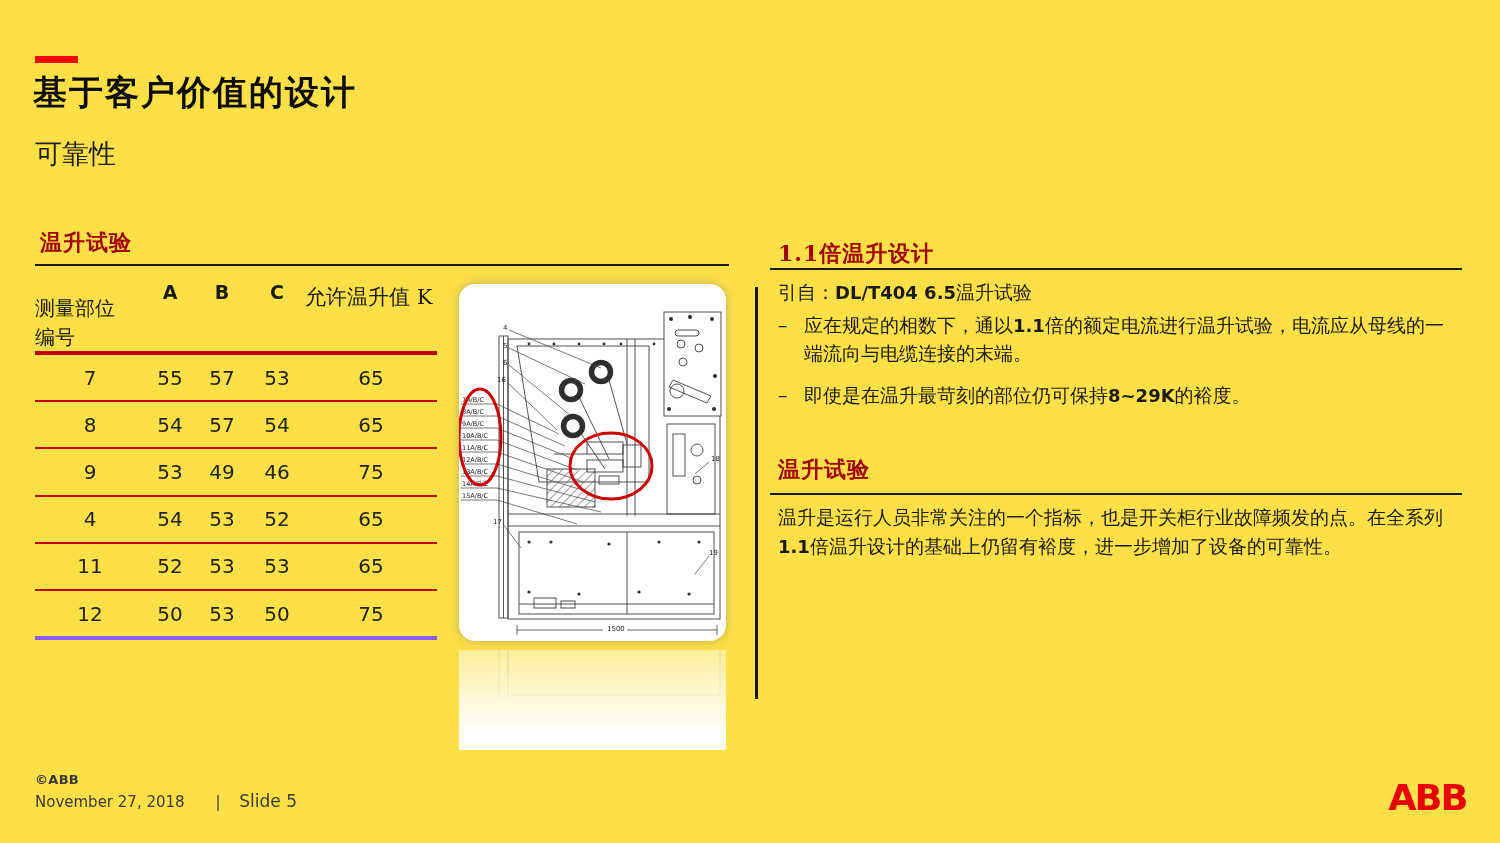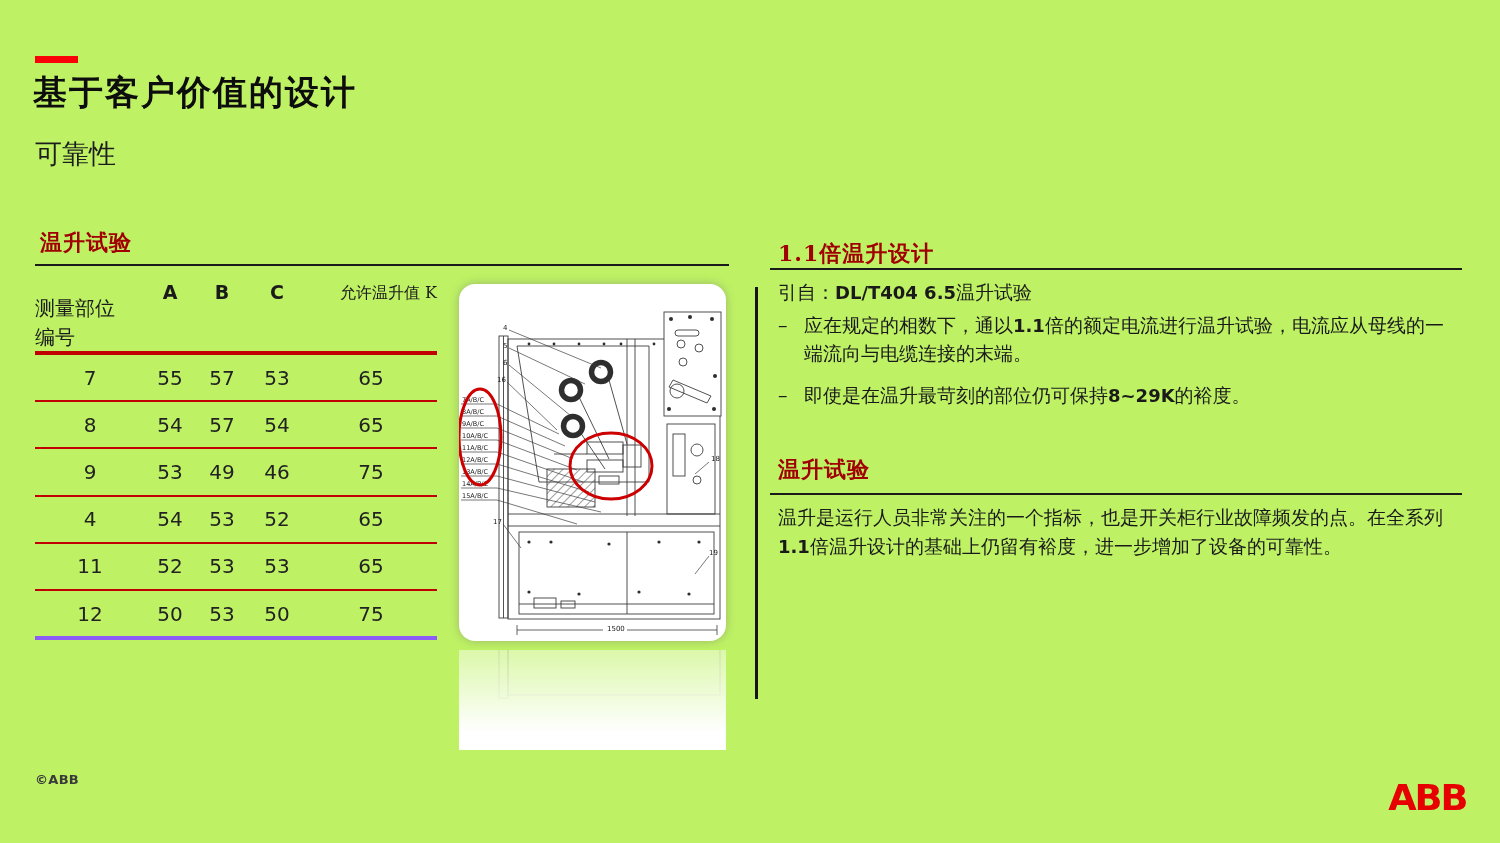--- a/index.html
+++ b/index.html
@@ -1,35 +1,35 @@
 <!DOCTYPE html>
 <html><head>
 <meta charset="utf-8">
 <style>
   html,body{margin:0;padding:0;background:#888;}
-  #slide{position:relative;width:1500px;height:843px;background:#bef264;overflow:hidden;
+  #slide{position:relative;width:1500px;height:843px;background:#fde047;overflow:hidden;
          font-family:"DejaVu Serif","Liberation Serif",serif;color:#1a1a1a;}
   .sans{font-family:"DejaVu Sans","Liberation Sans",sans-serif;}
   .abs{position:absolute;}
 
   
   .accent-dash{left:35px;top:56px;width:43px;height:7px;background:#fb0007;}
   .slide-title{left:33px;top:70px;font-size:34px;font-weight:700;letter-spacing:2px;color:#0d0d0d;}
   .slide-subtitle{left:35px;top:136px;font-size:27px;color:#1c1c1c;}
 
   
   .sec-heading{font-size:22px;font-weight:700;color:#a00000;letter-spacing:1px;}
   .hline{height:2px;background:#1a1a1a;}
 
   
   .tcols{display:grid;grid-template-columns:110px 50px 54px 56px 132px;}
   .thead{left:35px;top:277px;width:402px;}
   .thead .part{font-size:20px;line-height:1.45;padding-top:2px;margin-top:15px;}
   .thead .abc{font-size:19px;font-weight:700;text-align:center;padding-top:4px;}
-  .thead .allowed{font-size:16px;text-align:right;padding-top:6px;}
+  .thead .allowed{font-size:21px;text-align:left;padding-top:6px;}
   .t-topline{left:35px;top:351px;width:402px;height:4px;background:#c00000;}
   .tbody{left:35px;top:355px;width:402px;}
   .trow{height:45.2px;border-bottom:2px solid #c00000;align-items:center;
         font-size:20px;text-align:center;}
   .trow:last-child{border-bottom:4px solid #8b5cf6;}
   .trow div{font-family:"DejaVu Sans","Liberation Sans",sans-serif;color:#222;}
 
   
   .drawing-card{left:459px;top:284px;width:267px;height:357px;background:#fff;
                 border-radius:16px;box-shadow:0 0 10px rgba(110,110,110,.45);}
@@ -315,15 +315,20 @@
     </div>
   </div>
 
   <div class="abs sec-heading r-head2">温升试验</div>
   <div class="abs hline r-line2"></div>
   <div class="abs r-value">
     <span>温升是运行人员非常关注的一个指标，也是开关柜行业故障频发的点。在全系列</span><strong class="b">1.1</strong><span>倍温升设计的基础上仍留有裕度，进一步增加了设备的可靠性。</span>
   </div>
 
   <div class="abs f-copy">©ABB</div>
+  <div class="abs f-row">
+    <span>November 27, 2018</span>
+    <span class="sep">|</span>
+    <span class="f-slide">Slide 5</span>
+  </div>
   <div class="abs abb-logo">ABB</div>
 
 </div>
 
 </body></html>

